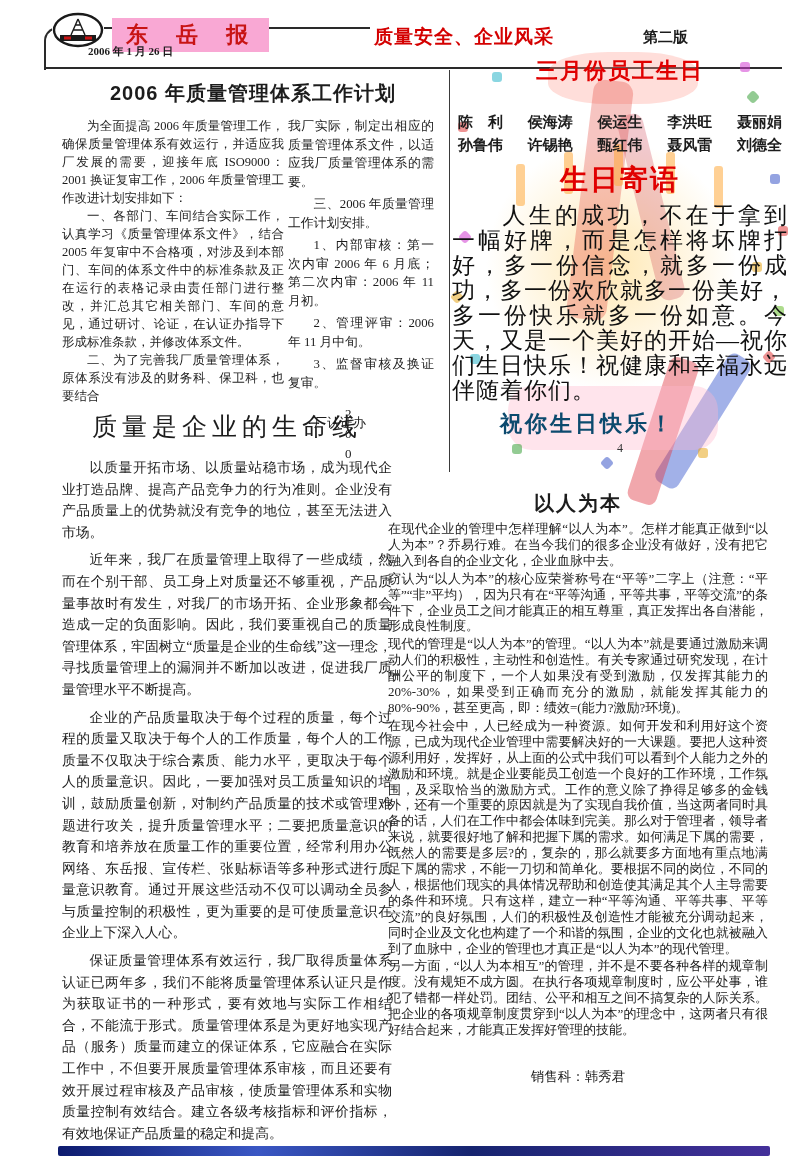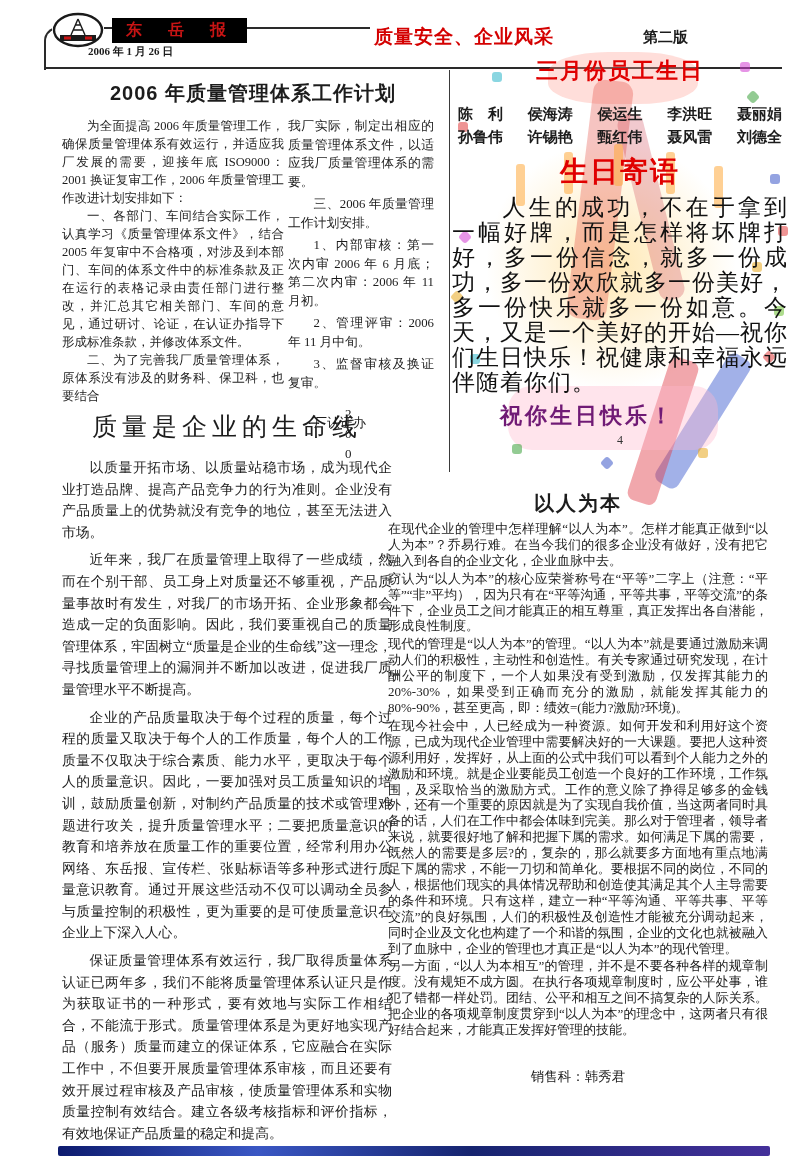--- a/index.html
+++ b/index.html
@@ -4,23 +4,23 @@
 <style>
   html,body{margin:0;padding:0;background:#ffffff;}
   .page{position:relative;width:800px;height:1169px;background:#fff;overflow:hidden;
         font-family:"Liberation Serif",serif;color:#1c1c1c;}
 
   
   .bracket{position:absolute;left:44px;top:27px;width:324px;height:41px;
            border-left:2px solid #2a2a2a;border-top:2px solid #2a2a2a;border-top-left-radius:14px;}
   .header-rule{position:absolute;left:45px;top:67px;width:737px;border-top:2px solid #2a2a2a;}
   .logo{position:absolute;left:52px;top:11px;width:52px;height:38px;background:#fff;}
-  .masthead-name{position:absolute;left:112px;top:18px;font-size:16px;font-weight:bold;color:#c81414;
-                 letter-spacing:11px;background:#000000;padding:2px 10px 2px 14px;
-                 font-family:Liberation Serif, serif;}
+  .masthead-name{position:absolute;left:112px;top:18px;font-size:22px;font-weight:bold;color:#c81414;
+                 letter-spacing:11px;background:#f9a8d4;padding:2px 10px 2px 14px;
+                 font-family:Liberation Sans, sans-serif;}
   .masthead-date{position:absolute;left:88px;top:44px;font-size:11px;font-weight:bold;}
   .slogan{position:absolute;left:374px;top:24px;font-size:19px;font-weight:bold;color:#d40000;
           letter-spacing:1px;font-family:"Liberation Sans",sans-serif;}
   .edition{position:absolute;left:643px;top:28px;font-size:15px;font-weight:bold;
            font-family:"Liberation Sans",sans-serif;}
 
   .divider-v{position:absolute;left:449px;top:70px;height:402px;border-left:1.5px solid #3a3a3a;}
 
   
   .article-plan{position:absolute;left:62px;top:80px;width:382px;}
@@ -34,26 +34,26 @@
   .col2 p:first-child{text-indent:0;}
   .byline-plan{margin-top:22px;font-size:13px;text-indent:2em;}
 
   
   .birthday{position:absolute;left:452px;top:56px;width:336px;height:426px;}
   .birthday .txt{position:relative;z-index:2;}
   .bd-title{text-align:center;color:#e00000;font-weight:bold;font-size:22px;letter-spacing:2px;
             font-family:"Liberation Sans",sans-serif;margin:0;}
   .bd-names{display:flex;justify-content:space-between;font-weight:bold;font-size:15px;
             line-height:23px;margin:0 6px;font-family:"Liberation Sans",sans-serif;}
-  .bd-names.first{margin-top:16px;}
+  .bd-names.first{margin-top:24px;}
   .bd-wish-title{text-align:center;color:#e00000;font-weight:bold;font-size:28px;letter-spacing:2px;
                  margin-top:5px;font-family:"Liberation Sans",sans-serif;}
   .bd-message{font-size:23px;line-height:25px;text-align:justify;text-indent:2.2em;margin-top:4px;
               letter-spacing:1px;color:#111;}
-  .bd-closing{color:#701a75;font-weight:bold;font-size:22px;letter-spacing:3px;margin:6px 0 0 48px;
+  .bd-closing{color:#0c4a6e;font-weight:bold;font-size:22px;letter-spacing:3px;margin:6px 0 0 48px;
               font-family:"Liberation Sans",sans-serif;}
   .bd-mark{text-align:center;font-size:12px;margin-top:2px;color:#333;}
 
   
   .cg{position:absolute;z-index:1;border-radius:3px;}
   .cg1{left:34px;top:84px;width:250px;height:250px;border-radius:50%;
        background:radial-gradient(closest-side,rgba(255,214,120,.55),rgba(255,214,120,0));}
   .cg2{left:96px;top:-4px;width:150px;height:52px;background:rgba(255,160,150,.35);border-radius:40%;}
   .cg3{left:128px;top:24px;width:40px;height:240px;background:rgba(225,60,50,.30);transform:rotate(7deg);border-radius:12px;}
   .cg4{left:186px;top:56px;width:26px;height:190px;background:rgba(200,40,60,.25);transform:rotate(-14deg);border-radius:10px;}

